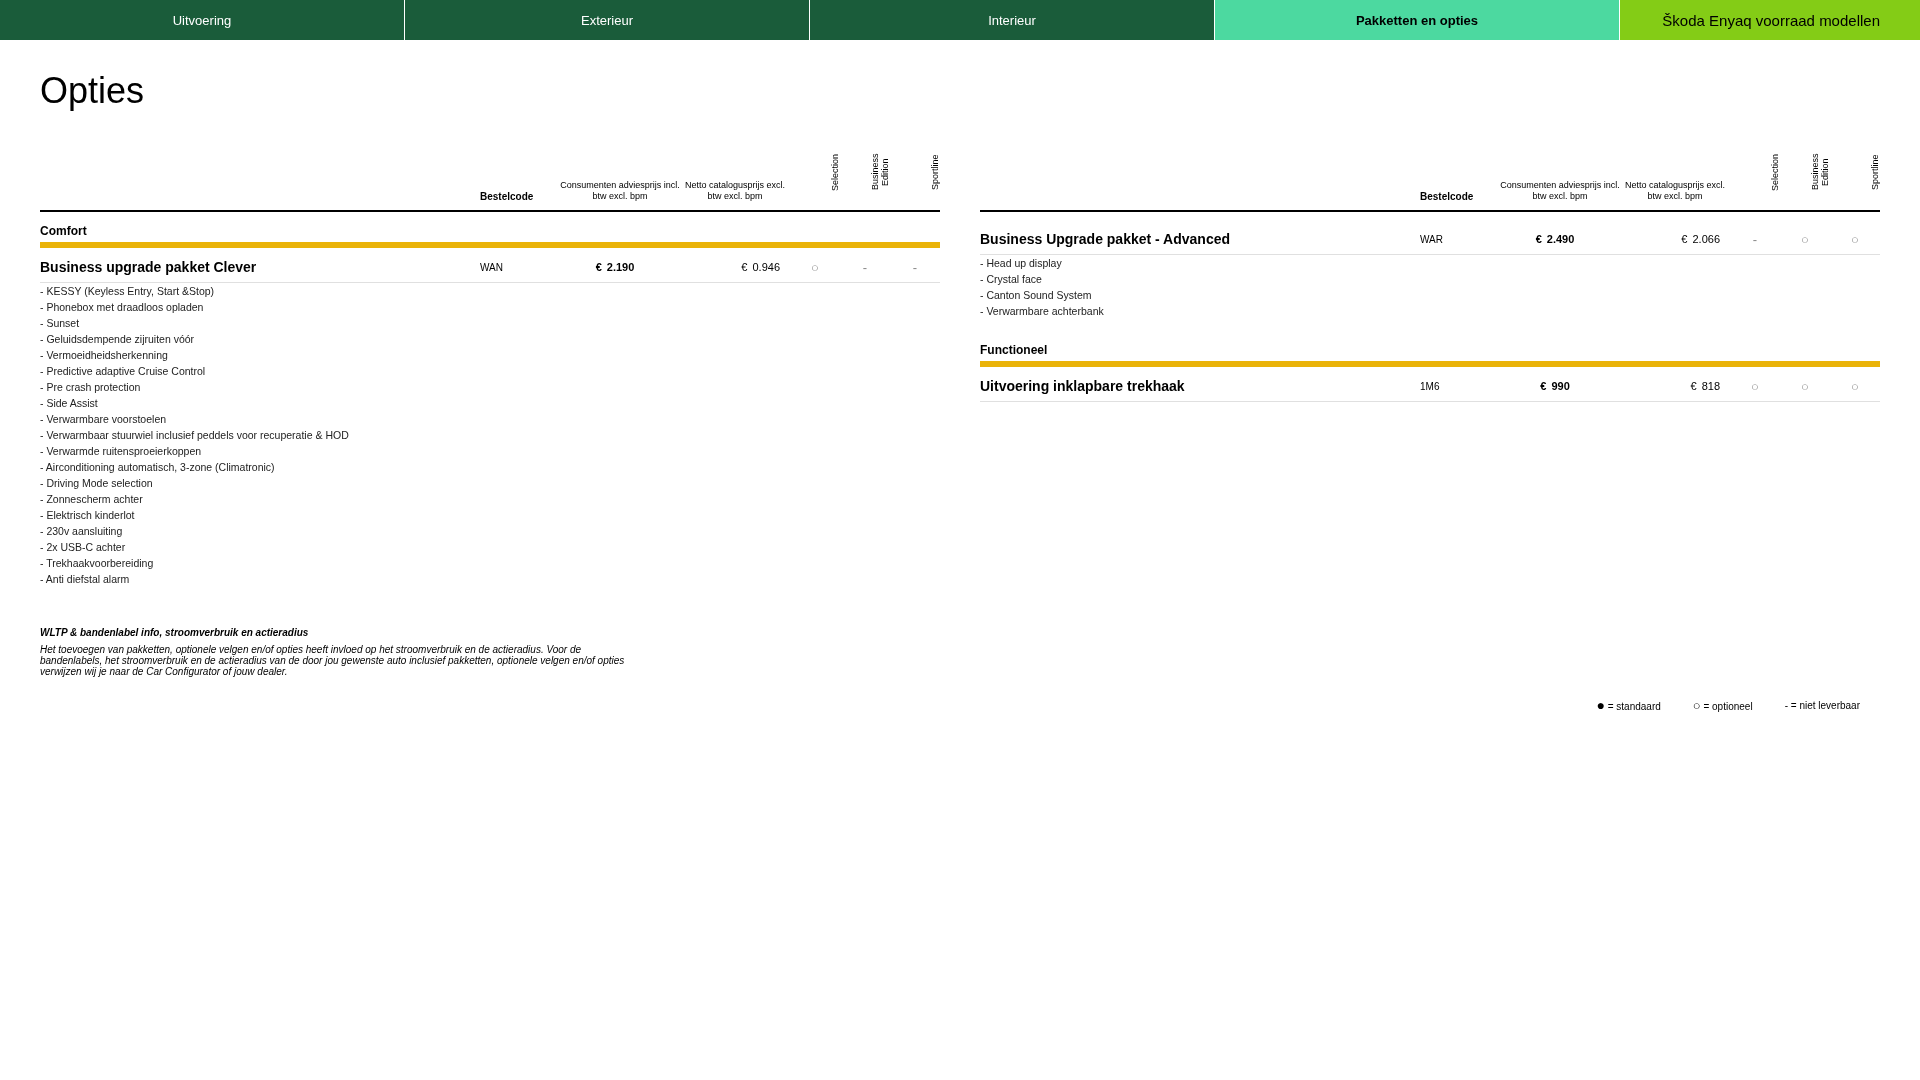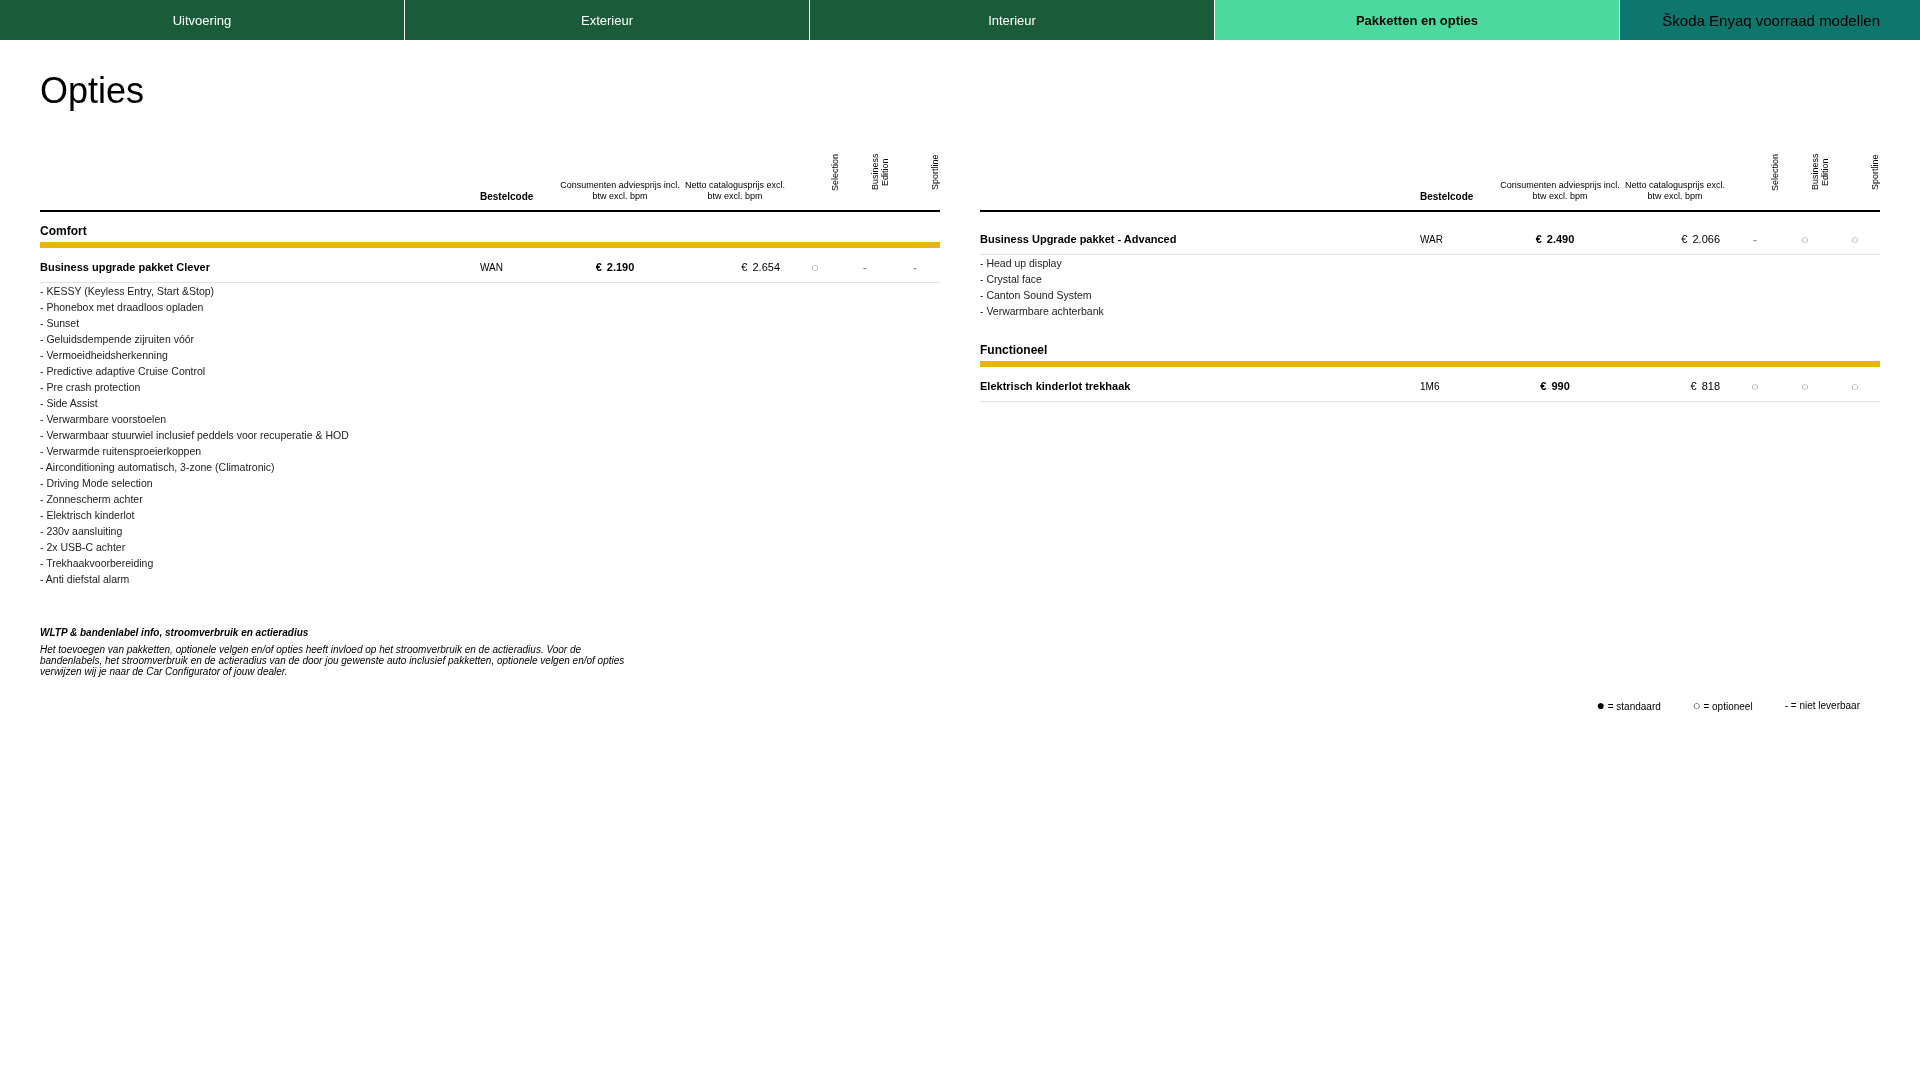--- a/index.html
+++ b/index.html
@@ -2,21 +2,21 @@
 <html><head>
   <meta charset="utf-8">
   <style>
     * { box-sizing: border-box; margin: 0; padding: 0; }
     body { font-family: Arial, sans-serif; font-size: 11px; background: #fff; color: #000; width: 1920px; min-height: 1080px; }
 
     
     .nav-bar {
       display: flex;
       height: 40px;
-      background: #0f766e;
+      background: #84cc16;
     }
     .nav-item {
       flex: 1;
       display: flex;
       align-items: center;
       justify-content: center;
       font-size: 13px;
       cursor: pointer;
       background: #1a5c3a;
       color: #fff;
@@ -128,21 +128,21 @@
     
     .package-row {
       display: flex;
       align-items: center;
       padding: 6px 0;
       border-bottom: 1px solid #e0e0e0;
     }
     .package-name {
       flex: 1;
       font-weight: bold;
-      font-size: 11px;
+      font-size: 14px;
     }
     .package-code {
       width: 80px;
       font-size: 10px;
       flex-shrink: 0;
     }
     .package-price {
       width: 120px;
       font-size: 11px;
       flex-shrink: 0;
@@ -252,21 +252,21 @@
 
       <div class="package-row">
         <div class="package-name">Business upgrade pakket Clever</div>
         <div class="package-code">WAN</div>
         <div class="package-price">
           <span class="euro-symbol">€</span>
           <span>2.190</span>
         </div>
         <div class="package-price2">
           <span class="euro-symbol">€</span>
-          <span>2.654</span>
+          <span>0.946</span>
         </div>
         <div class="package-check">
           <span class="circle">○</span>
         </div>
         <div class="package-check">
           <span class="dash-val">-</span>
         </div>
         <div class="package-check">
           <span class="dash-val">-</span>
         </div>
@@ -353,21 +353,21 @@
         <div class="feature-row">- Crystal face</div>
         <div class="feature-row">- Canton Sound System</div>
         <div class="feature-row">- Verwarmbare achterbank</div>
       </div>
 
       <div class="section-header" style="margin-top: 16px;">
         <span>Functioneel</span>
       </div>
 
       <div class="package-row">
-        <div class="package-name">Elektrisch kinderlot trekhaak</div>
+        <div class="package-name">Uitvoering inklapbare trekhaak</div>
         <div class="package-code">1M6</div>
         <div class="package-price">
           <span class="euro-symbol">€</span>
           <span>990</span>
         </div>
         <div class="package-price2">
           <span class="euro-symbol">€</span>
           <span>818</span>
         </div>
         <div class="package-check">

